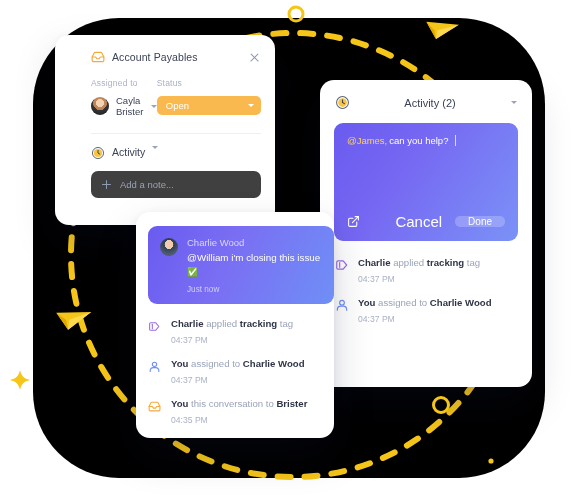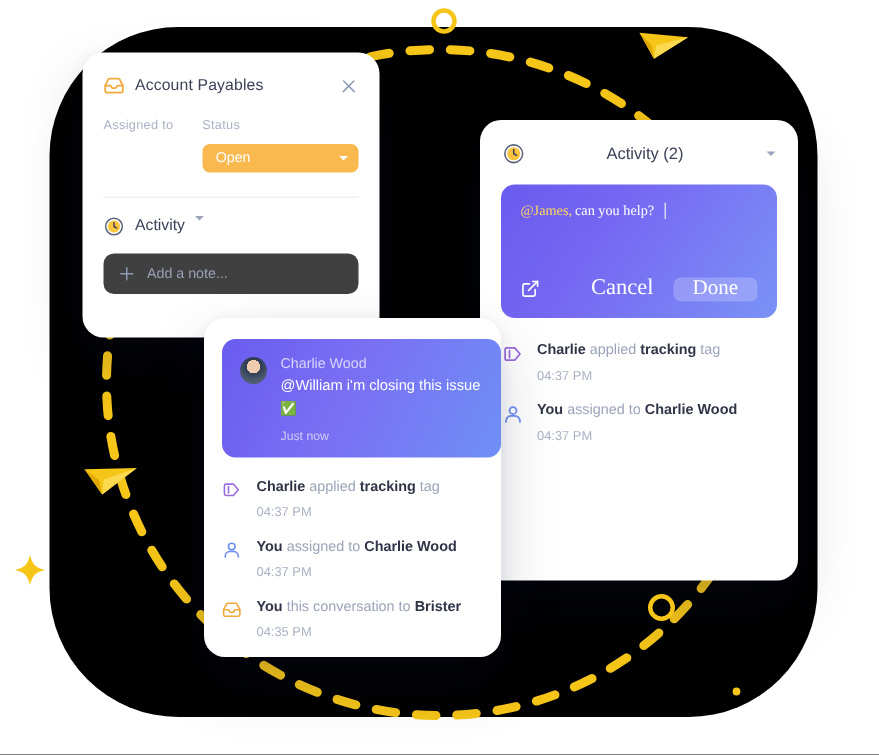--- a/index.html
+++ b/index.html
@@ -29,20 +29,21 @@
     position:absolute;
     background:#ffffff;
     border-radius:14px;
     box-shadow:0 18px 40px rgba(23,28,60,.18), 0 3px 10px rgba(23,28,60,.08);
   }
 
   
   #card-ticket{
     left:55px;top:35px;width:198px;height:190px;
     z-index:5;
+    padding-left:22px;
   }
   .c1-head{display:flex;align-items:center;padding:15px 14px 0 14px;}
   .c1-head .title{
     font-size:10.5px;color:#3c4257;font-weight:400;margin-left:7px;letter-spacing:.1px;
   }
   .c1-close{margin-left:auto;width:13px;height:13px;position:relative;cursor:pointer;}
   .c1-close:before,.c1-close:after{
     content:"";position:absolute;left:1px;top:6px;width:11px;height:1.4px;background:#8e9ab3;border-radius:1px;
   }
   .c1-close:before{transform:rotate(45deg);}
@@ -121,32 +122,32 @@
   
   #card-activity-right{
     left:320px;top:80px;width:212px;height:307px;
     z-index:6;
   }
   .c3-head{display:flex;align-items:center;padding:15px 15px 0 15px;justify-content:space-between;}
   .c3-head .title{font-size:11px;color:#3c4257;margin-left:8px;}
   .c3-head .chev{margin-left:9px;}
 
   .composer{
-    margin:13px 14px 0 14px;height:89px;border-radius:9px;
+    margin:13px 14px 0 14px;height:118px;border-radius:9px;
     background:linear-gradient(125deg,#6a5bf0 0%,#7668f2 38%,#7b92f7 100%);
-    position:relative;box-sizing:border-box;padding:12px 13px;font-family:Liberation Serif, serif;
+    position:relative;box-sizing:border-box;padding:12px 13px;
   }
   .composer-text{font-size:9.5px;color:#ffffff;display:flex;align-items:center;}
   .mention{color:#ffd75e;}
   .caret{display:inline-block;width:1px;height:11px;background:#d7d6fb;margin-left:7px;}
   .composer-bar{position:absolute;left:13px;right:13px;bottom:11px;display:flex;align-items:center;}
   .btn-cancel{margin-left:auto;font-size:15px;color:#ffffff;cursor:pointer;}
   .btn-done{
     margin-left:13px;background:rgba(255,255,255,.22);border-radius:5px;
-    padding:0 13px;font-size:14px;color:#ffffff;cursor:pointer;
+    padding:0 13px;font-size:10px;color:#ffffff;cursor:pointer;
   }
 
   .c3-feed{padding:16px 15px 0 15px;}
 
   
   .ico{display:inline-block;line-height:0;}
 </style>
 </head>
 <body>
 
@@ -167,20 +168,25 @@
           <path d="M5.45 5.11 2 12v6a2 2 0 0 0 2 2h16a2 2 0 0 0 2-2v-6l-3.45-6.89A2 2 0 0 0 16.76 4H7.24a2 2 0 0 0-1.79 1.11z"></path>
         </svg>
       </span>
       <span class="title">Account Payables</span>
       <span class="c1-close"></span>
     </div>
 
     <div class="c1-fields">
       <div class="f-assigned">
         <div class="f-label">Assigned to</div>
+        <div class="assignee">
+          <div class="avatar"></div>
+          <span class="assignee-name">Cayla Brister</span>
+          <span class="chev"></span>
+        </div>
       </div>
       <div>
         <div class="f-label">Status</div>
         <div class="status-pill">
           <span>Open</span>
           <span class="chev"></span>
         </div>
       </div>
     </div>
 

